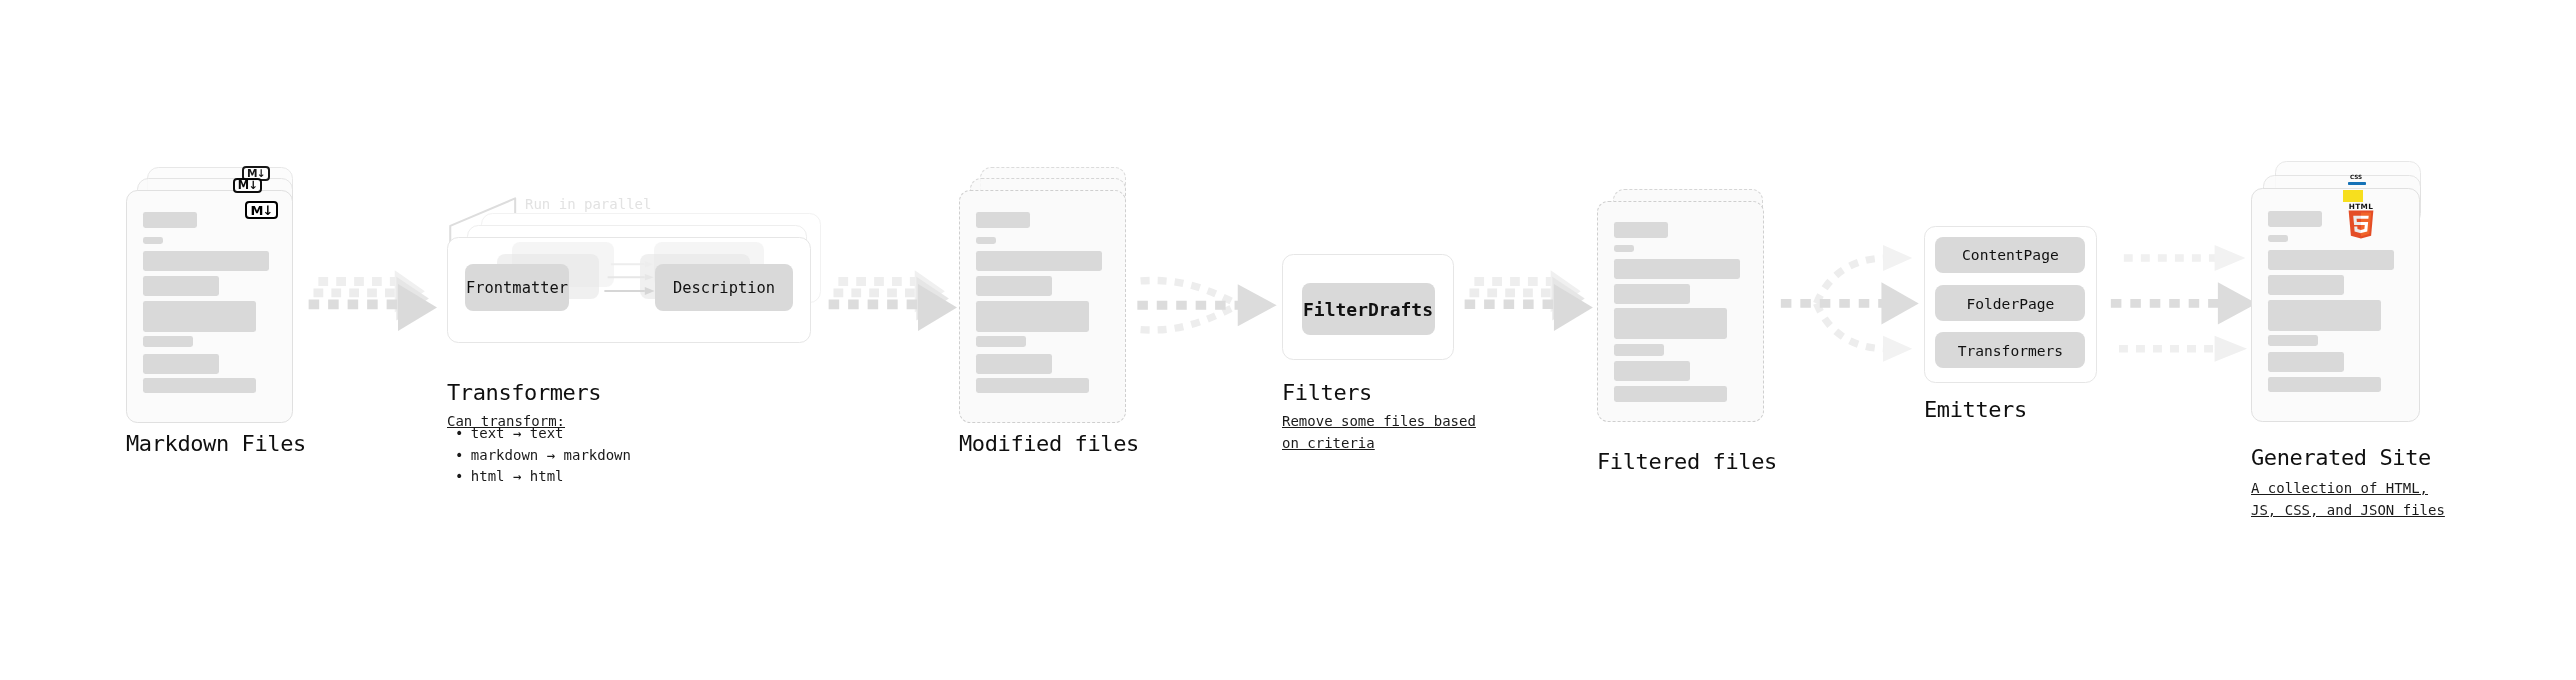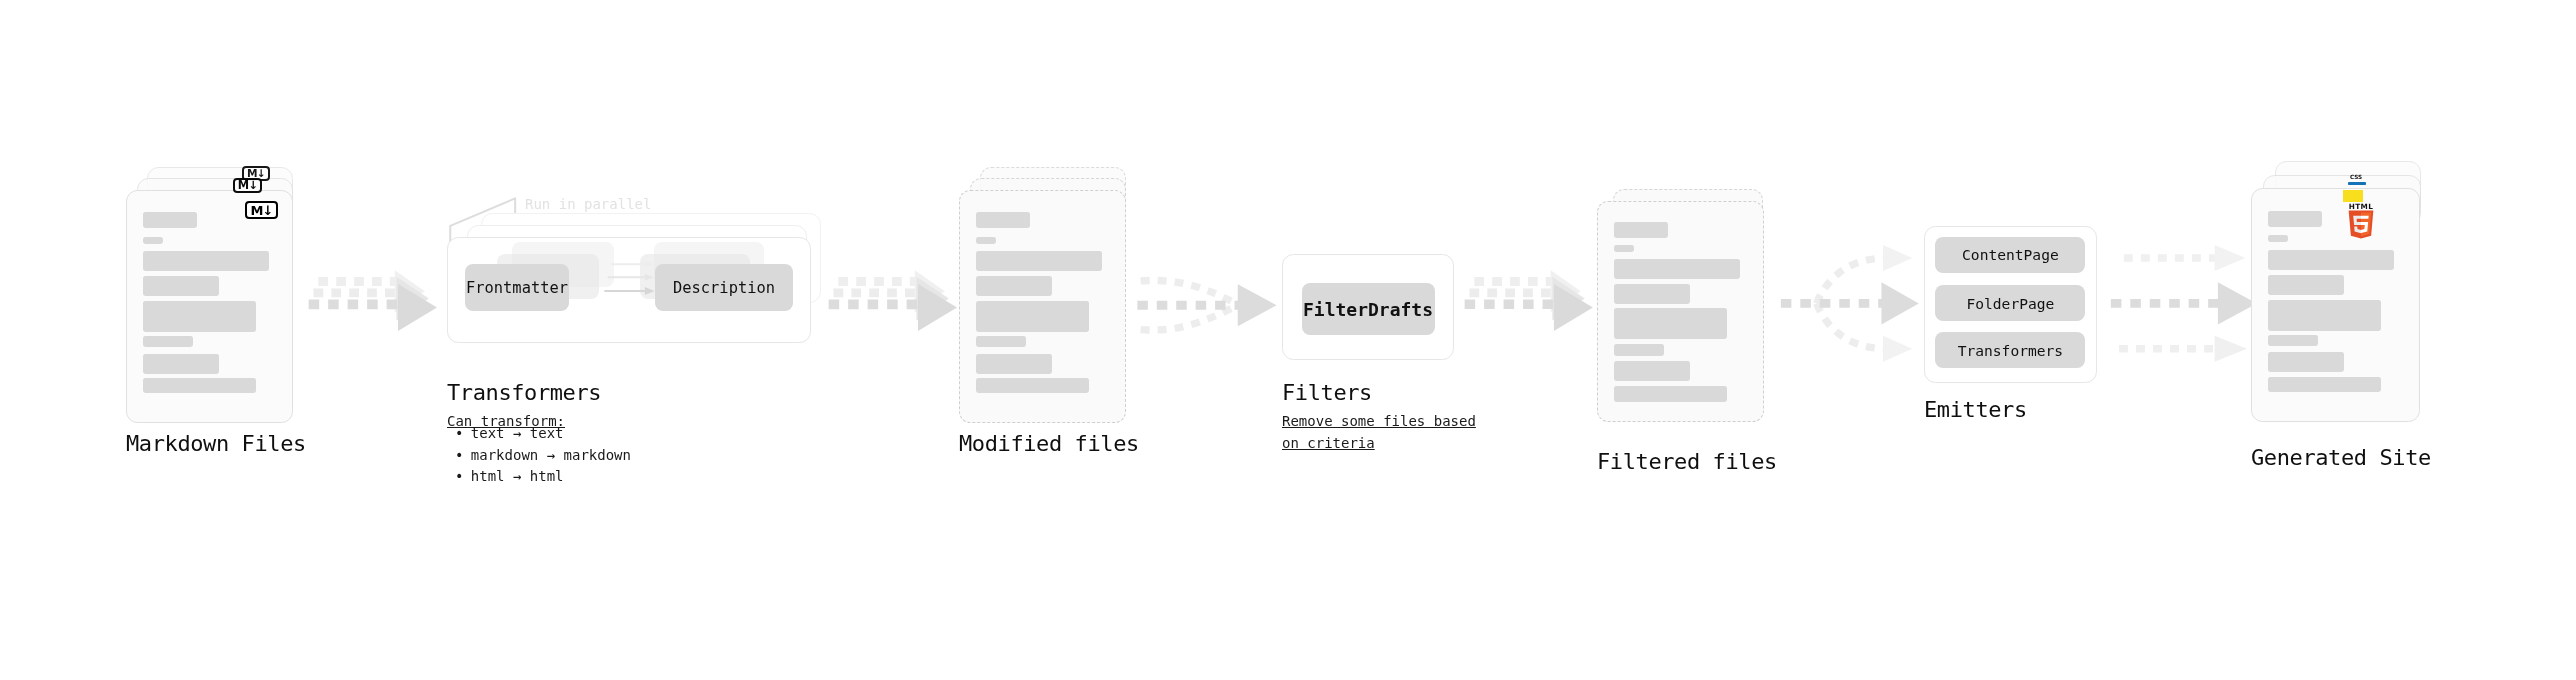--- a/index.html
+++ b/index.html
@@ -356,15 +356,17 @@
           <polygon fill="#f16529" points="256,472 407,430 442,37 256,37"></polygon>
           <polygon fill="#ebebeb" points="256,208 180,208 175,150 256,150 256,94 255,94 114,94 115,109 130,264 256,264"></polygon>
           <polygon fill="#ebebeb" points="256,355 255,355 192,338 188,293 160,293 132,293 139,382 255,414 256,414"></polygon>
           <polygon fill="#ffffff" points="255,208 255,264 325,264 318,338 255,355 255,413 371,382 372,372 385,223 387,208 371,208"></polygon>
           <polygon fill="#ffffff" points="255,94 255,129 255,150 255,150 391,150 391,150 392,140 394,117 396,94"></polygon>
         </svg>
       </div>
     </div>
   </div>
   <div class="title" style="left:2251px; top:445px;">Generated Site</div>
+  <div class="subtitle" style="left:2251px; top:478px;">A collection of HTML,
+JS, CSS, and JSON files</div>
 
 </div>
 
 
 </body></html>

